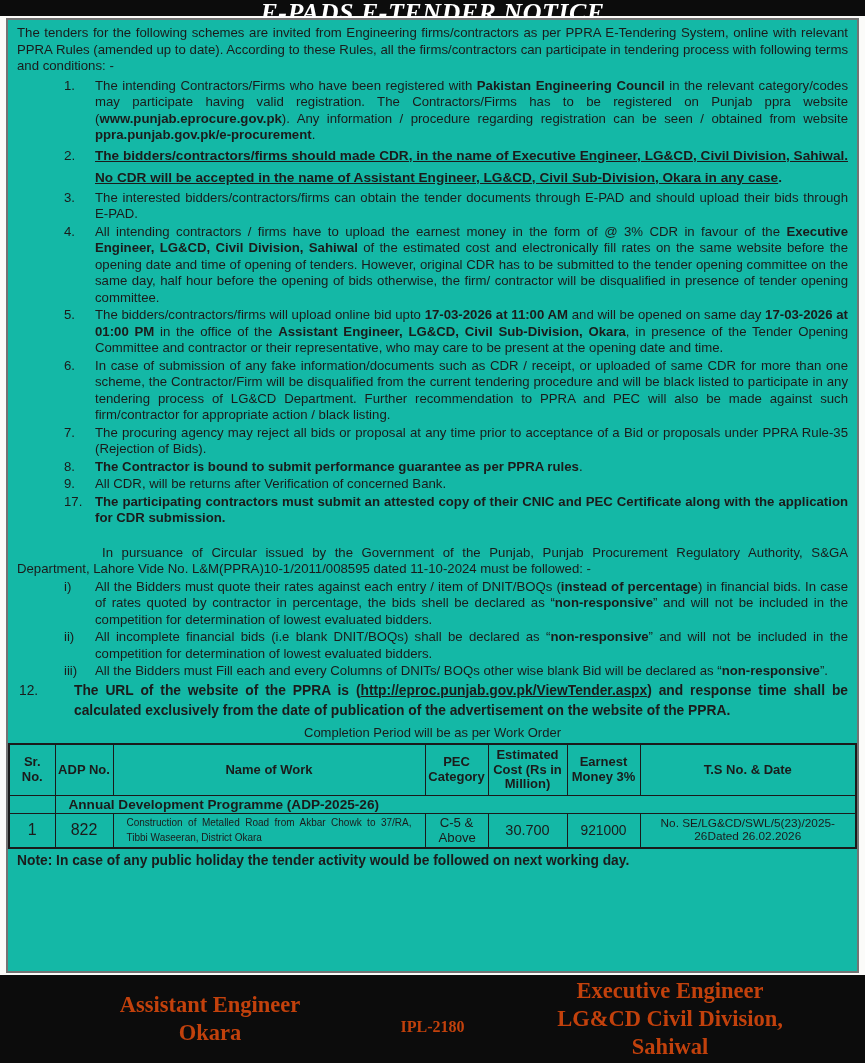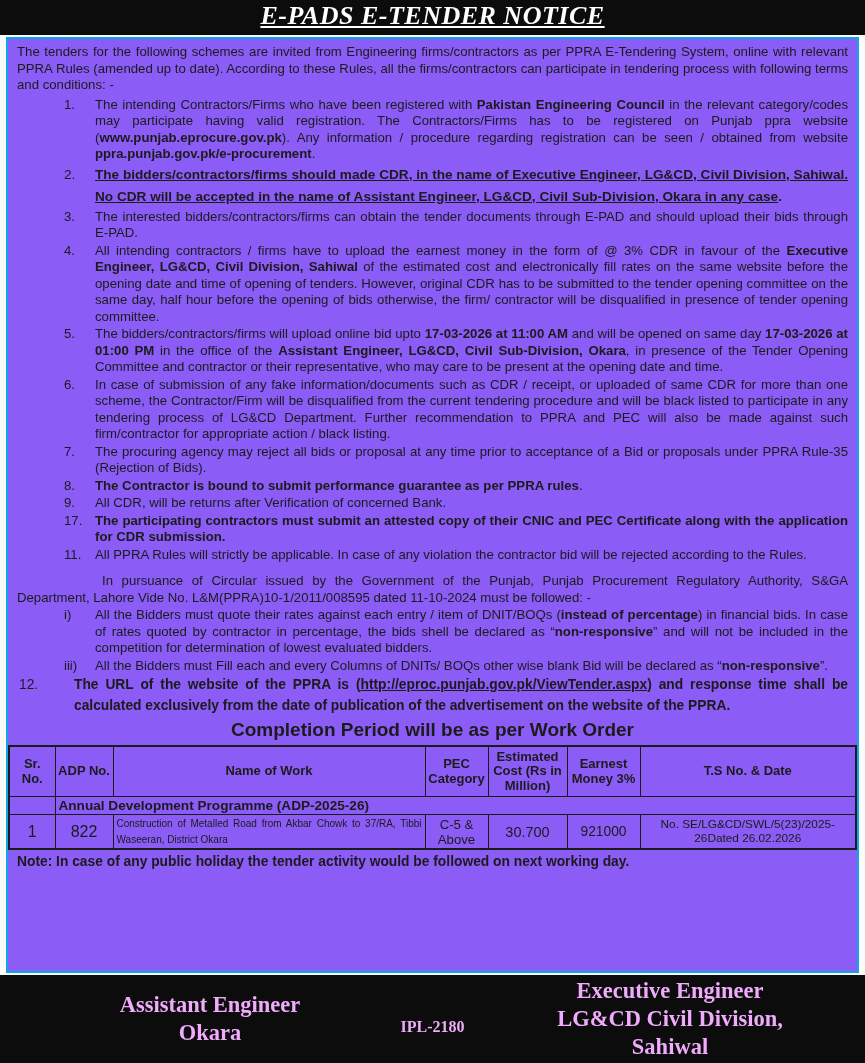--- a/index.html
+++ b/index.html
@@ -5,88 +5,88 @@
   * { box-sizing: border-box; }
   html,body { margin:0; padding:0; }
   body {
     width:865px; height:1063px; overflow:hidden;
     background:#fbfbf9; color:#1b1b1b;
     font-family:"Liberation Sans", sans-serif;
     display:flex; flex-direction:column;
   }
   
   .titlebar {
-    height:35px; background:#0c0c0c; flex:0 0 auto;
-    display:flex; align-items:center; justify-content:center;
+    height:16px; background:#0c0c0c; flex:0 0 auto;
+    display:flex; justify-content:center;
   }
   .titlebar .t {
     color:#ffffff; font-family:"Liberation Serif", serif;
     font-style:italic; font-weight:bold; font-size:26px;
     text-decoration:underline; letter-spacing:.5px; line-height:1;
     padding-bottom:3px;
   }
   
   .box {
-    flex:1 1 auto; margin:2px 6px 0; border:2px solid #0ea5e9;
-    padding:5px 9px 0; overflow:hidden; background:#8b5cf6;
+    flex:1 1 auto; margin:2px 6px 0; border:2px solid #737373;
+    padding:5px 9px 0; overflow:hidden; background:#14b8a6;
   }
   .intro {
     margin:0 0 3px; font-size:13.2px; line-height:16.5px; text-align:justify;
   }
   .trow { display:flex; margin:0 0 1px; }
   .trow .num {
     flex:0 0 31px; margin-left:47px; font-size:13.2px; line-height:16.5px;
   }
   .trow .txt {
     flex:1; font-size:13.2px; line-height:16.5px; text-align:justify;
   }
   .b { font-weight:bold; }
   .u { text-decoration:underline; }
   
   .terms .trow:nth-of-type(2) .txt,
   .terms .trow:nth-of-type(2) .num { line-height:22px; font-size:13.6px; }
   .pursuance {
-    margin:10px 0 1px; font-size:13.2px; line-height:16.5px;
+    margin:18px 0 1px; font-size:13.2px; line-height:16.5px;
     text-align:justify; text-indent:85px;
   }
   .t12 { display:flex; margin:1px 0; }
   .t12 .num { flex:0 0 55px; margin-left:2px; font-size:13.8px; line-height:20.5px; }
   .t12 .txt { flex:1; font-size:13.8px; line-height:20.5px; text-align:justify; }
   .completion-heading {
-    text-align:center; font-weight:bold; font-size:19px;
+    text-align:center; font-weight:normal; font-size:13px;
     margin:3px 0 3px; line-height:1.2;
   }
   
   table.tender {
     border-collapse:collapse; table-layout:fixed;
     width:calc(100% + 18px); margin:0 -9px;
     border:2px solid #1a1a1a;
   }
   table.tender th, table.tender td {
-    border:1.5px solid #1a1a1a; padding:1px 3px; overflow:hidden;
+    border:1.5px solid #1a1a1a; padding:1px 13px; overflow:hidden;
   }
   table.tender th {
     font-size:13px; line-height:14.5px; font-weight:bold; text-align:center;
     overflow-wrap:anywhere; padding:3px 2px;
   }
   td.c { text-align:center; }
   .group-cell { font-weight:bold; font-size:13.6px; text-align:left; padding:1px 4px; }
   .name-cell { font-size:10px; line-height:15.5px; text-align:justify; padding:2px 5px; }
   .pec-cell { font-size:13.2px; line-height:15px; }
   .cost-cell { font-size:14.5px; }
   .earnest-cell { font-size:13.8px;margin-left:36px; }
   .ts-cell { font-size:11.8px; line-height:13.5px; padding:1px 14px; }
   .ts-cell span { display:inline; }
   .ts-line2 { display:block; }
   .note {
     margin:3px 0 0; font-weight:bold; font-size:13.8px; line-height:17px;
   }
   
   .footer {
-    flex:0 0 88px; margin-top:2px; background:#0c0c0c; color:#f0abfc;
+    flex:0 0 88px; margin-top:2px; background:#0c0c0c; color:#c2410c;
     position:relative; display:flex; align-items:center;
     font-family:"Liberation Serif", serif; font-weight:bold;
   }
   .sig { text-align:center; font-size:22.5px; line-height:28px; }
   .sig-left  { margin-left:45px; width:330px; }
   .sig-right { margin-left:auto; margin-right:30px; width:330px; }
   .ipl {
     position:absolute; left:50%; bottom:28px; transform:translateX(-50%);
     font-size:16px; line-height:1;
   }
@@ -147,35 +147,35 @@
       <div class="trow">
         <span class="num">9.</span>
         <div class="txt"><span>All CDR, will be returns after Verification of concerned Bank.</span></div>
       </div>
 
       <div class="trow">
         <span class="num">17.</span>
         <div class="txt"><span class="b">The participating contractors must submit an attested copy of their CNIC and PEC Certificate along with the application for CDR submission</span><span class="b">.</span></div>
       </div>
 
-      <div class="trow">
-        <span class="num">11.</span>
-        <div class="txt"><span>All PPRA Rules will strictly be applicable. In case of any violation the contractor bid will be rejected according to the Rules.</span></div>
-      </div>
     </div>
 
   <p class="pursuance">In pursuance of Circular issued by the Government of the Punjab, Punjab Procurement Regulatory Authority, S&amp;GA Department, Lahore Vide No. L&amp;M(PPRA)10-1/2011/008595 dated 11-10-2024 must be followed: -</p>
 
   <div class="subterms">
 
       <div class="trow">
         <span class="num">i)</span>
         <div class="txt"><span>All the Bidders must quote their rates against each entry / item of DNIT/BOQs (</span><span class="b">instead of percentage</span><span>) in financial bids. In case of rates quoted by contractor in percentage, the bids shell be declared as “</span><span class="b">non-responsive</span><span>” and will not be included in the competition for determination of lowest evaluated bidders.</span></div>
       </div>
 
+      <div class="trow">
+        <span class="num">ii)</span>
+        <div class="txt"><span>All incomplete financial bids (i.e blank DNIT/BOQs) shall be declared as “</span><span class="b">non-responsive</span><span>” and will not be included in the competition for determination of lowest evaluated bidders.</span></div>
+      </div>
 
       <div class="trow">
         <span class="num">iii)</span>
         <div class="txt"><span>All the Bidders must Fill each and every Columns of DNITs/ BOQs other wise blank Bid will be declared as “</span><span class="b">non-responsive</span><span>”.</span></div>
       </div>
     </div>
 
   <div class="t12">
     <span class="num">12.</span>
     <div class="txt"><span class="b">The URL of the website of the PPRA is (</span><span class="b u">http://eproc.punjab.gov.pk/ViewTender.aspx</span><span class="b">) and response time shall be calculated exclusively from the date of publication of the advertisement on the website of the PPRA.</span></div>

